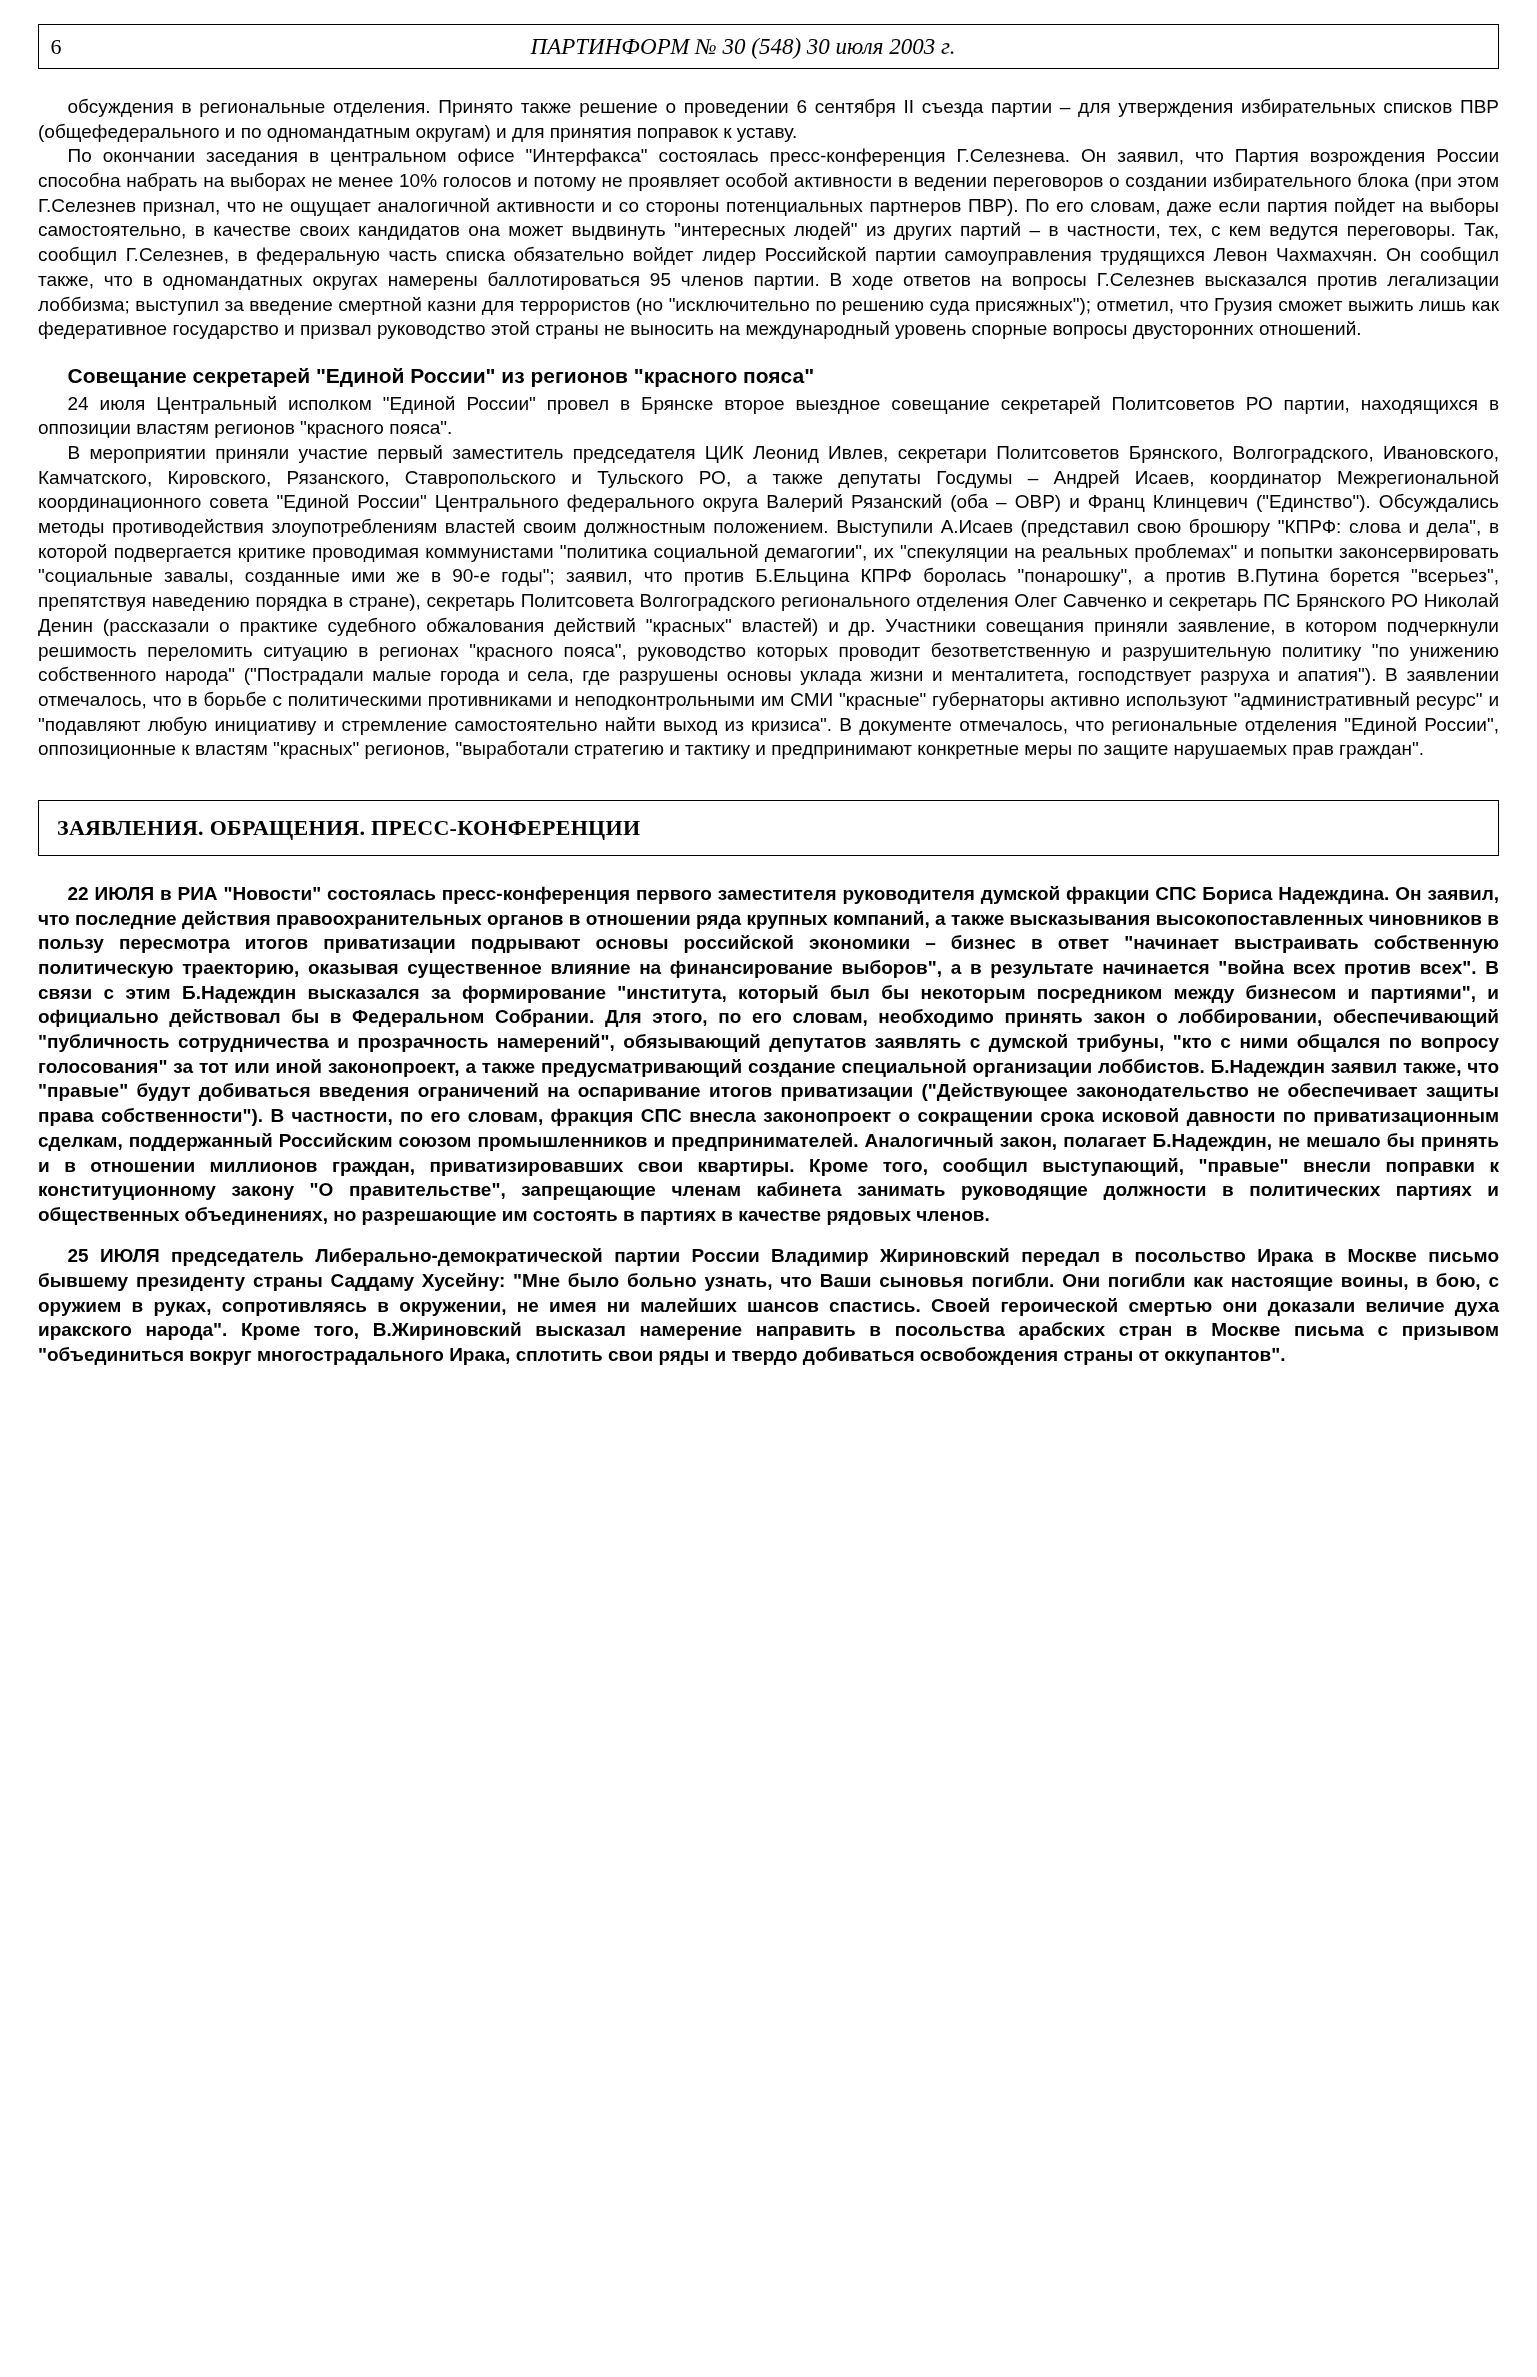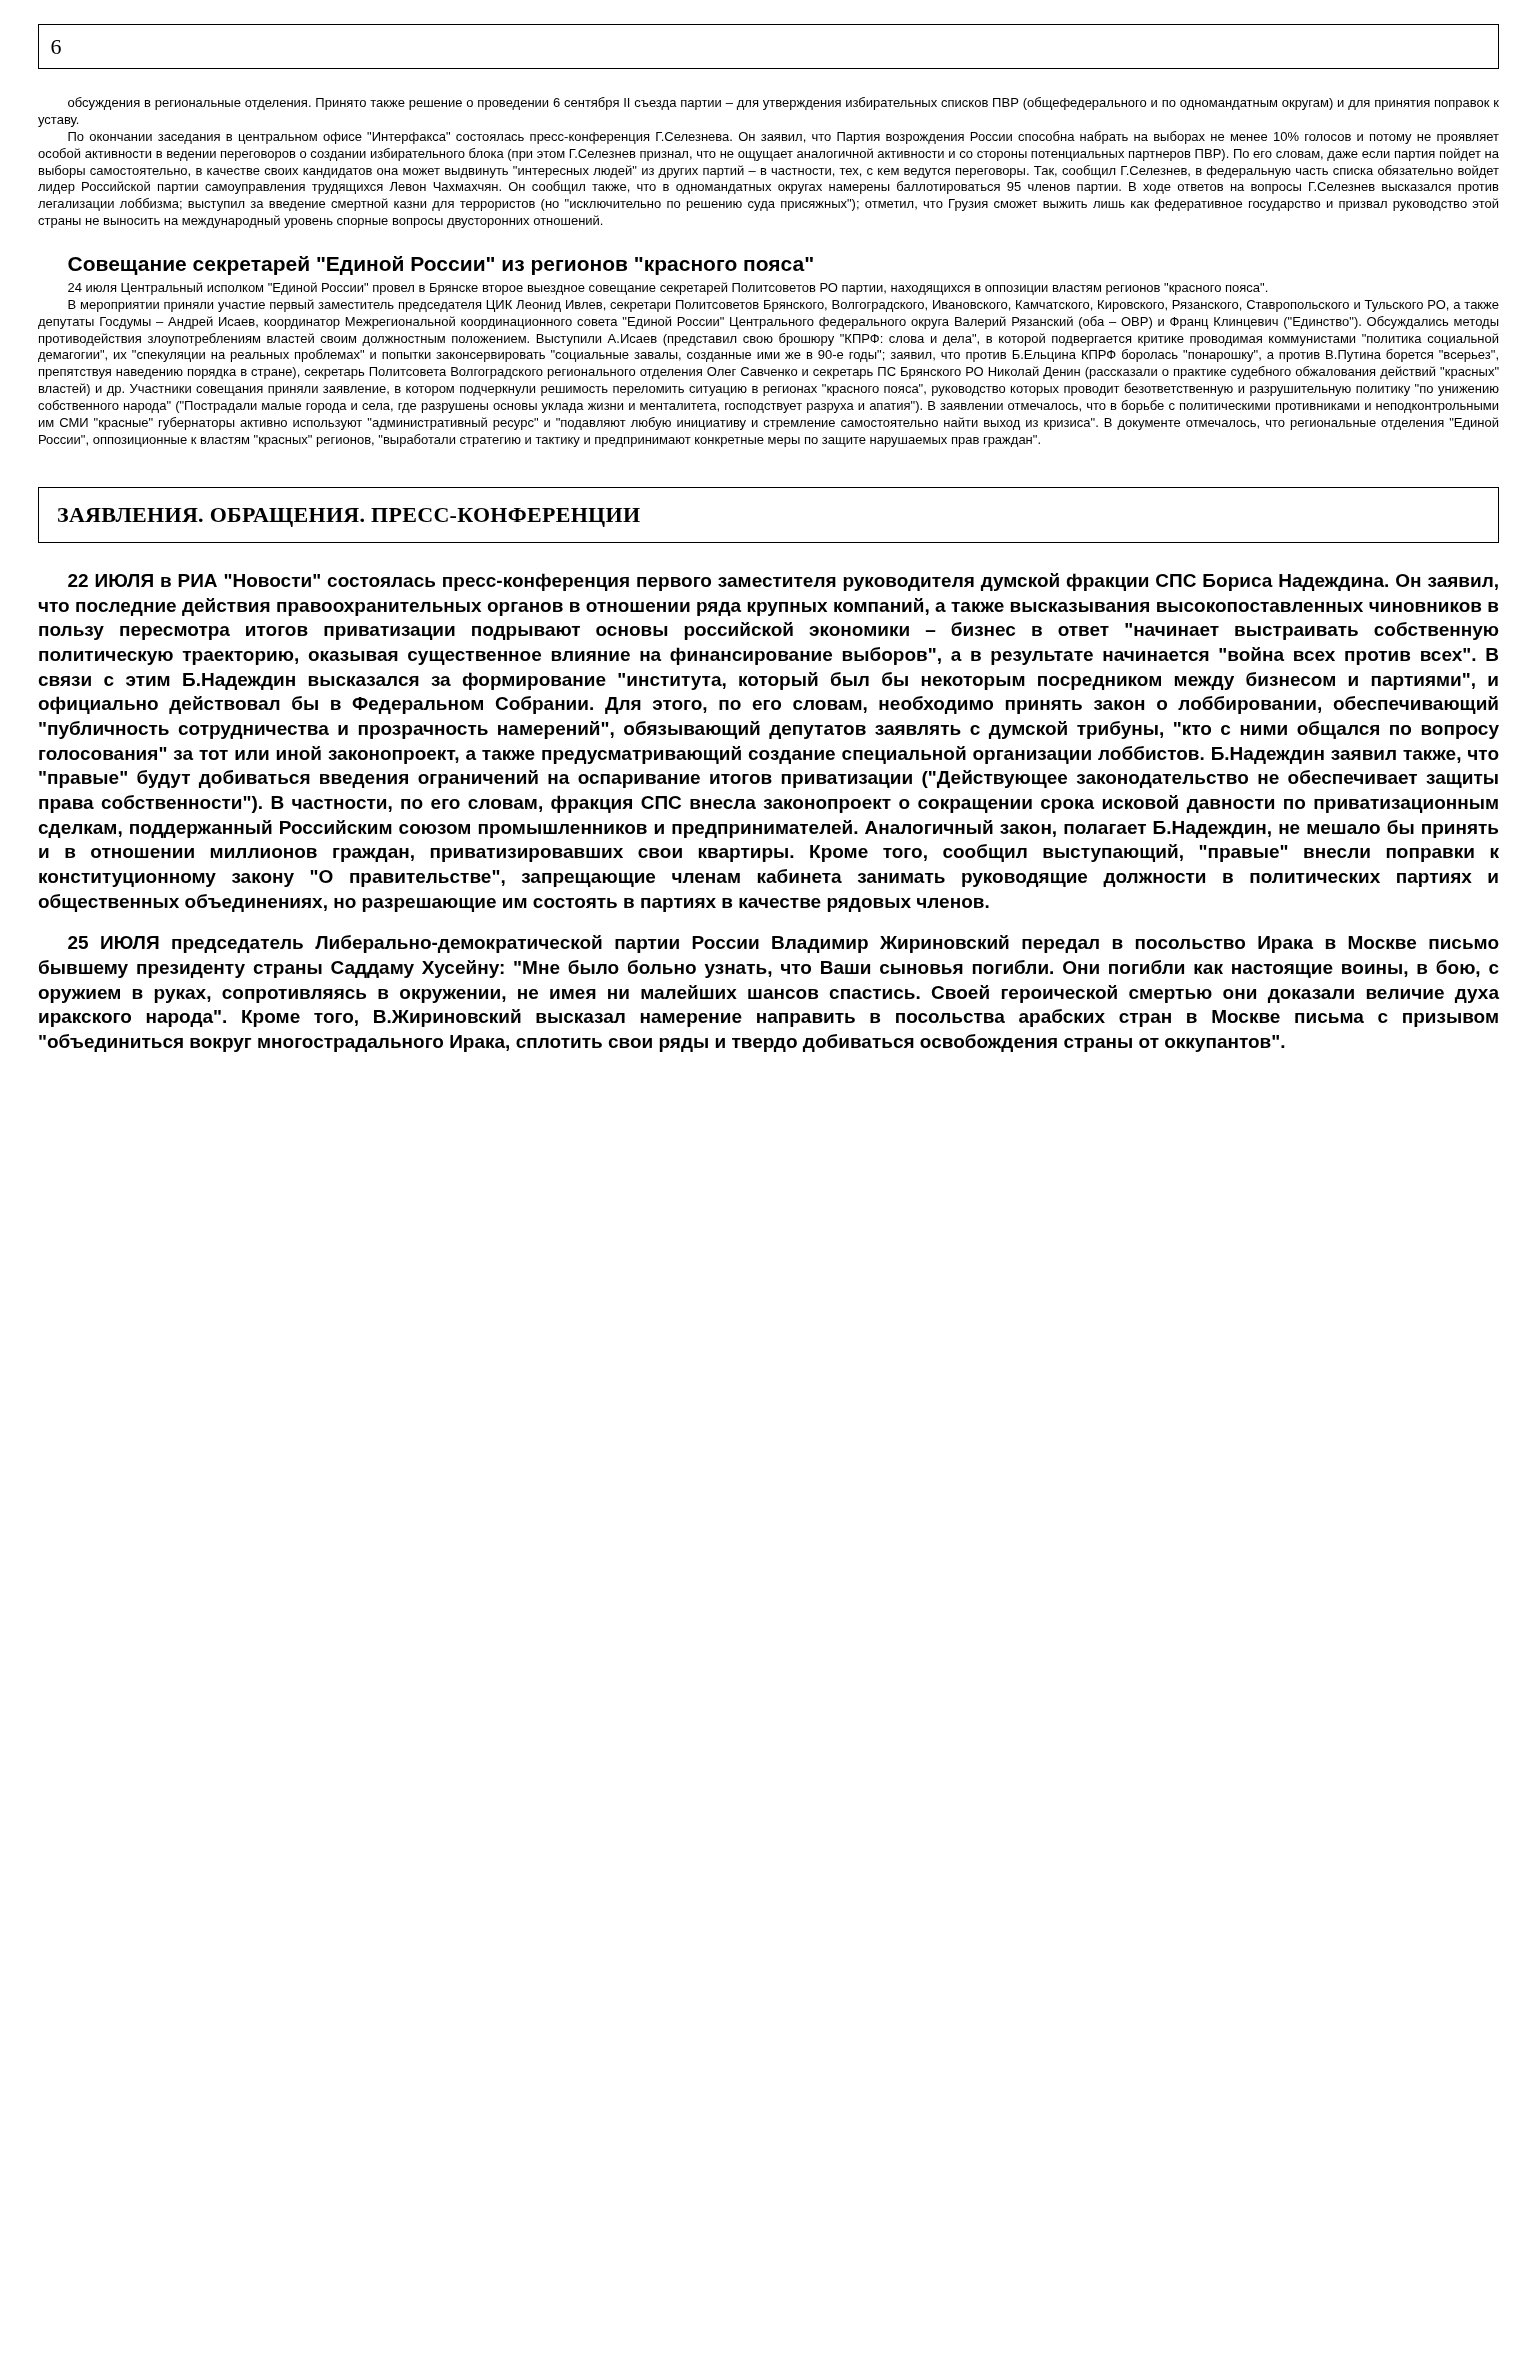--- a/index.html
+++ b/index.html
@@ -44,21 +44,21 @@
     font-style: italic;
     font-size: 23px;
     padding-right: 51px;
   }
   
   .content {
     margin-top: 26px;
   }
   p.body {
     font-family: "Liberation Sans", sans-serif;
-    font-size: 13px;
+    font-size: 19px;
     line-height: 1.30;
     text-align: justify;
     margin: 0;
     text-indent: 29.5px;
   }
   h2.section-head {
     font-family: "Liberation Sans", sans-serif;
     font-size: 21px;
     font-weight: bold;
     margin: 22px 0 3.8px 0;
@@ -94,20 +94,21 @@
   .gap-sm { height: 16.7px; }
   .gap-md { height: 26px; }
 </style>
 </head>
 <body>
 
 <div class="page">
 
   <div class="header">
     <div class="page-num">6</div>
+    <div class="header-title">ПАРТИНФОРМ № 30 (548) 30 июля 2003 г.</div>
   </div>
 
   <div class="content">
 
     <p class="body">обсуждения в региональные отделения. Принято также решение о проведении 6 сентября II съезда партии – для утверждения избирательных списков ПВР (общефедерального и по одномандатным округам) и для принятия поправок к уставу.</p>
     <p class="body">По окончании заседания в центральном офисе "Интерфакса" состоялась пресс-конференция Г.Селезнева. Он заявил, что Партия возрождения России способна набрать на выборах не менее 10% голосов и потому не проявляет особой активности в ведении переговоров о создании избирательного блока (при этом Г.Селезнев признал, что не ощущает аналогичной активности и со стороны потенциальных партнеров ПВР). По его словам, даже если партия пойдет на выборы самостоятельно, в качестве своих кандидатов она может выдвинуть "интересных людей" из других партий – в частности, тех, с кем ведутся переговоры. Так, сообщил Г.Селезнев, в федеральную часть списка обязательно войдет лидер Российской партии самоуправления трудящихся Левон Чахмахчян. Он сообщил также, что в одномандатных округах намерены баллотироваться 95 членов партии. В ходе ответов на вопросы Г.Селезнев высказался против легализации лоббизма; выступил за введение смертной казни для террористов (но "исключительно по решению суда присяжных"); отметил, что Грузия сможет выжить лишь как федеративное государство и призвал руководство этой страны не выносить на международный уровень спорные вопросы двусторонних отношений.</p>
 
     <h2 class="section-head">Совещание секретарей "Единой России" из регионов "красного пояса"</h2>
     <p class="body">24 июля Центральный исполком "Единой России" провел в Брянске второе выездное совещание секретарей Политсоветов РО партии, находящихся в оппозиции властям регионов "красного пояса".</p>
     <p class="body">В мероприятии приняли участие первый заместитель председателя ЦИК Леонид Ивлев, секретари Политсоветов Брянского, Волгоградского, Ивановского, Камчатского, Кировского, Рязанского, Ставропольского и Тульского РО, а также депутаты Госдумы – Андрей Исаев, координатор Межрегиональной координационного совета "Единой России" Центрального федерального округа Валерий Рязанский (оба – ОВР) и Франц Клинцевич ("Единство"). Обсуждались методы противодействия злоупотреблениям властей своим должностным положением. Выступили А.Исаев (представил свою брошюру "КПРФ: слова и дела", в которой подвергается критике проводимая коммунистами "политика социальной демагогии", их "спекуляции на реальных проблемах" и попытки законсервировать "социальные завалы, созданные ими же в 90-е годы"; заявил, что против Б.Ельцина КПРФ боролась "понарошку", а против В.Путина борется "всерьез", препятствуя наведению порядка в стране), секретарь Политсовета Волгоградского регионального отделения Олег Савченко и секретарь ПС Брянского РО Николай Денин (рассказали о практике судебного обжалования действий "красных" властей) и др. Участники совещания приняли заявление, в котором подчеркнули решимость переломить ситуацию в регионах "красного пояса", руководство которых проводит безответственную и разрушительную политику "по унижению собственного народа" ("Пострадали малые города и села, где разрушены основы уклада жизни и менталитета, господствует разруха и апатия"). В заявлении отмечалось, что в борьбе с политическими противниками и неподконтрольными им СМИ "красные" губернаторы активно используют "административный ресурс" и "подавляют любую инициативу и стремление самостоятельно найти выход из кризиса". В документе отмечалось, что региональные отделения "Единой России", оппозиционные к властям "красных" регионов, "выработали стратегию и тактику и предпринимают конкретные меры по защите нарушаемых прав граждан".</p>

